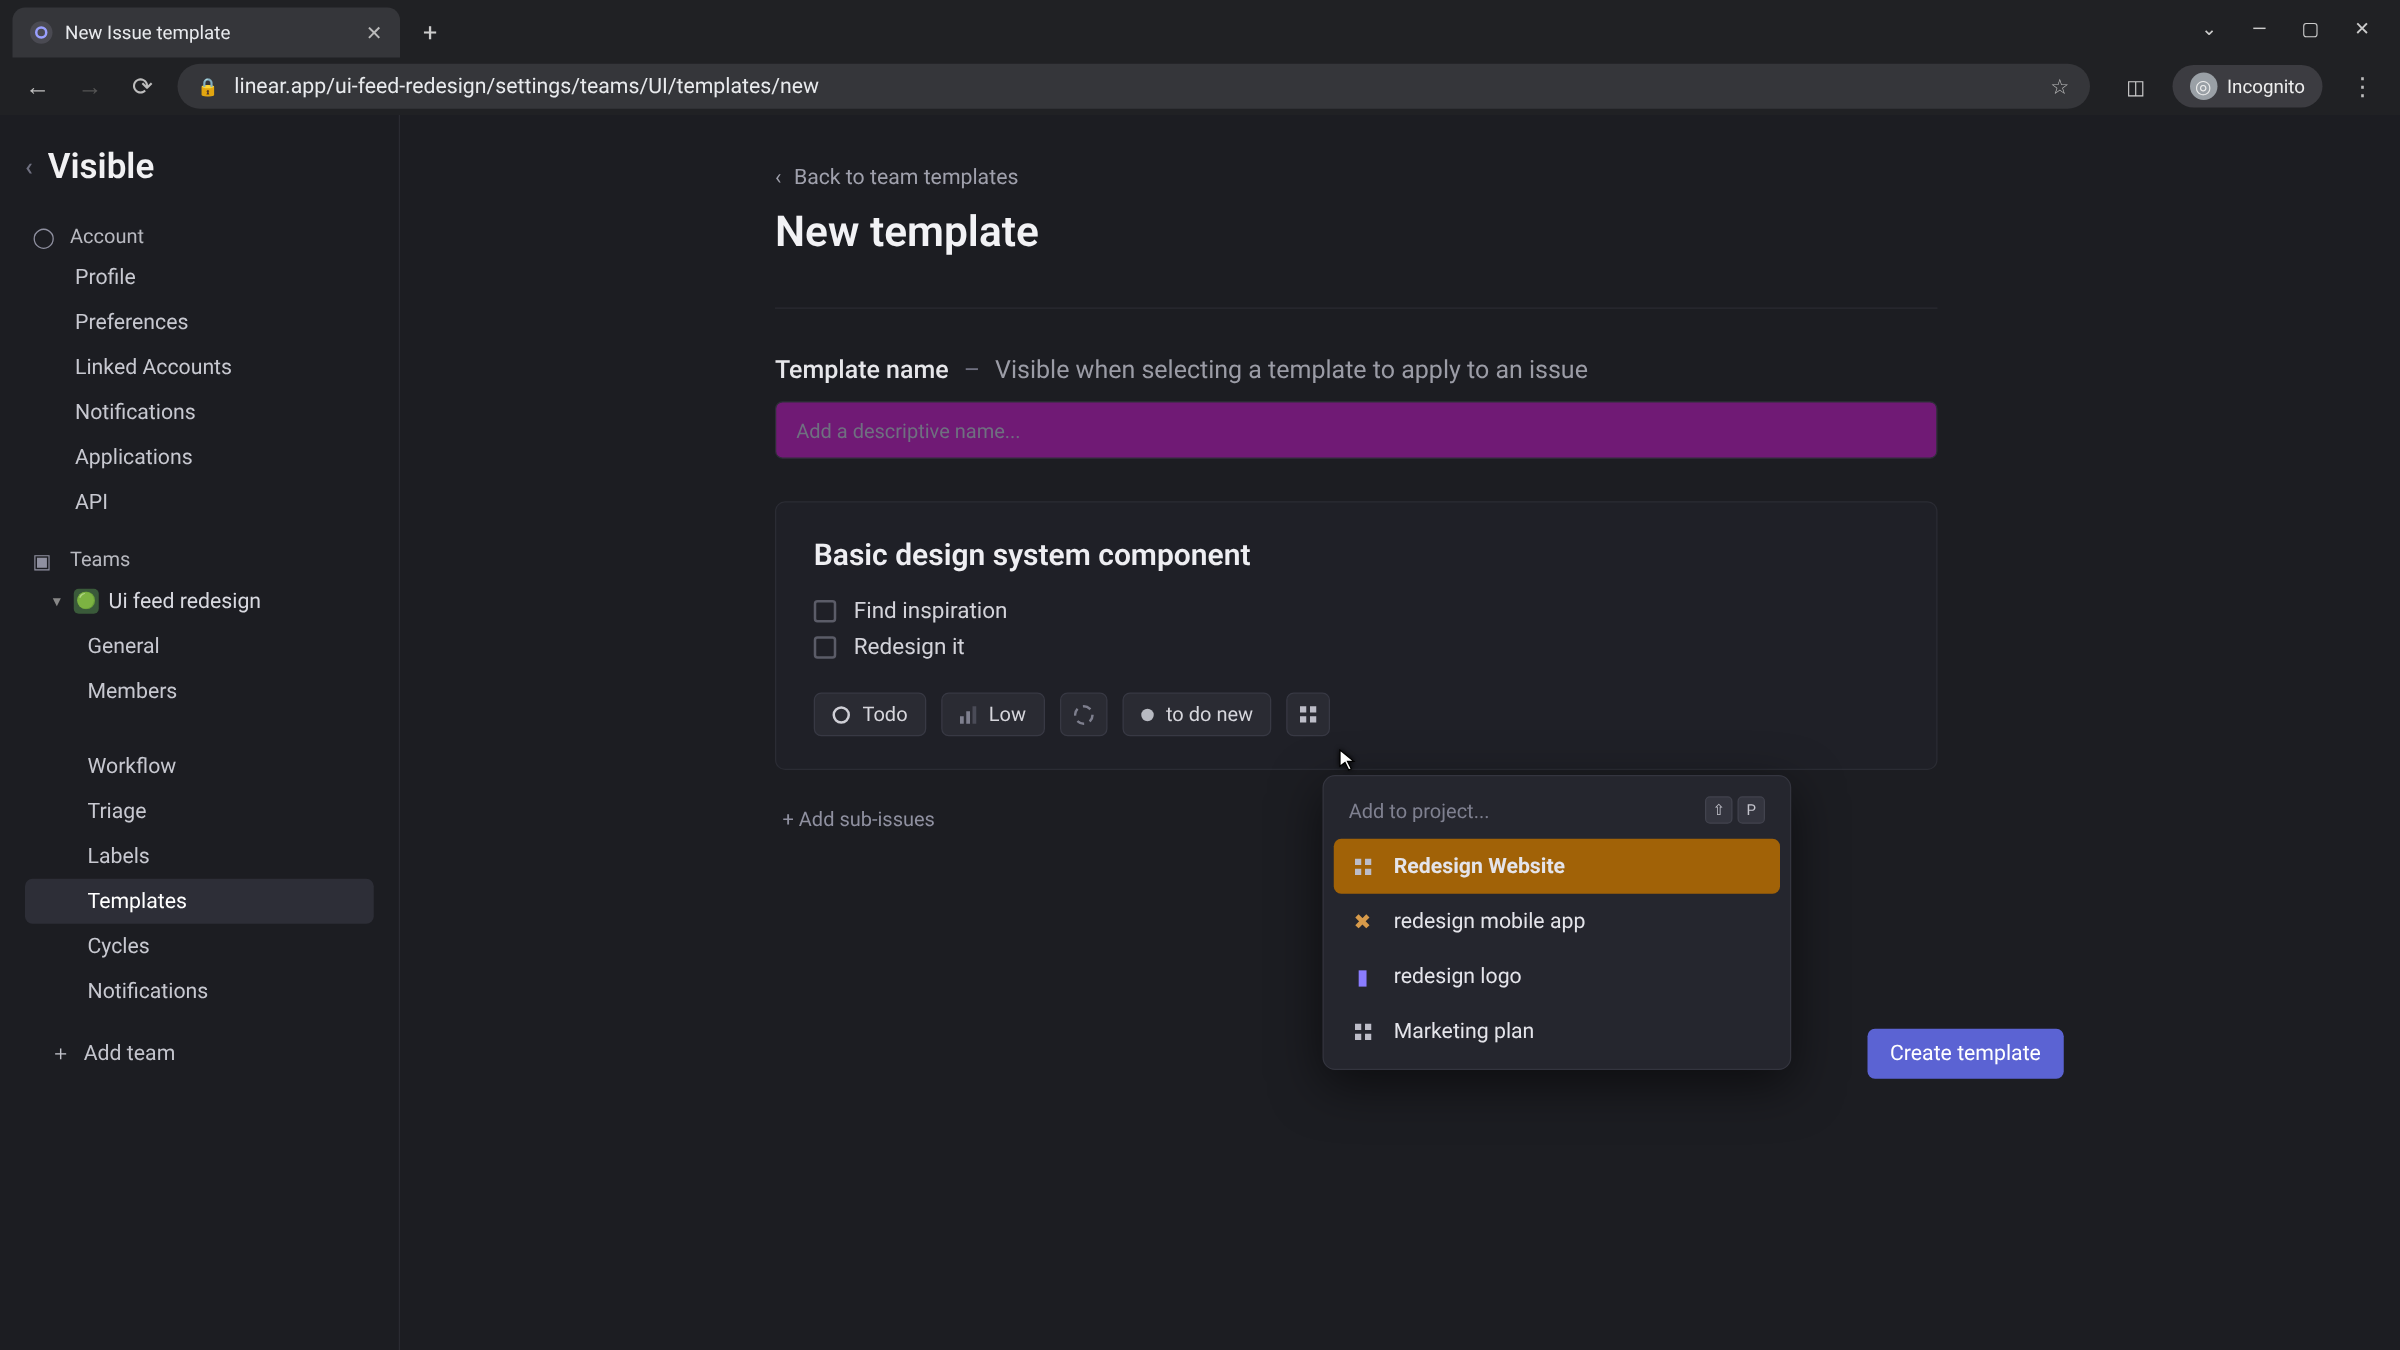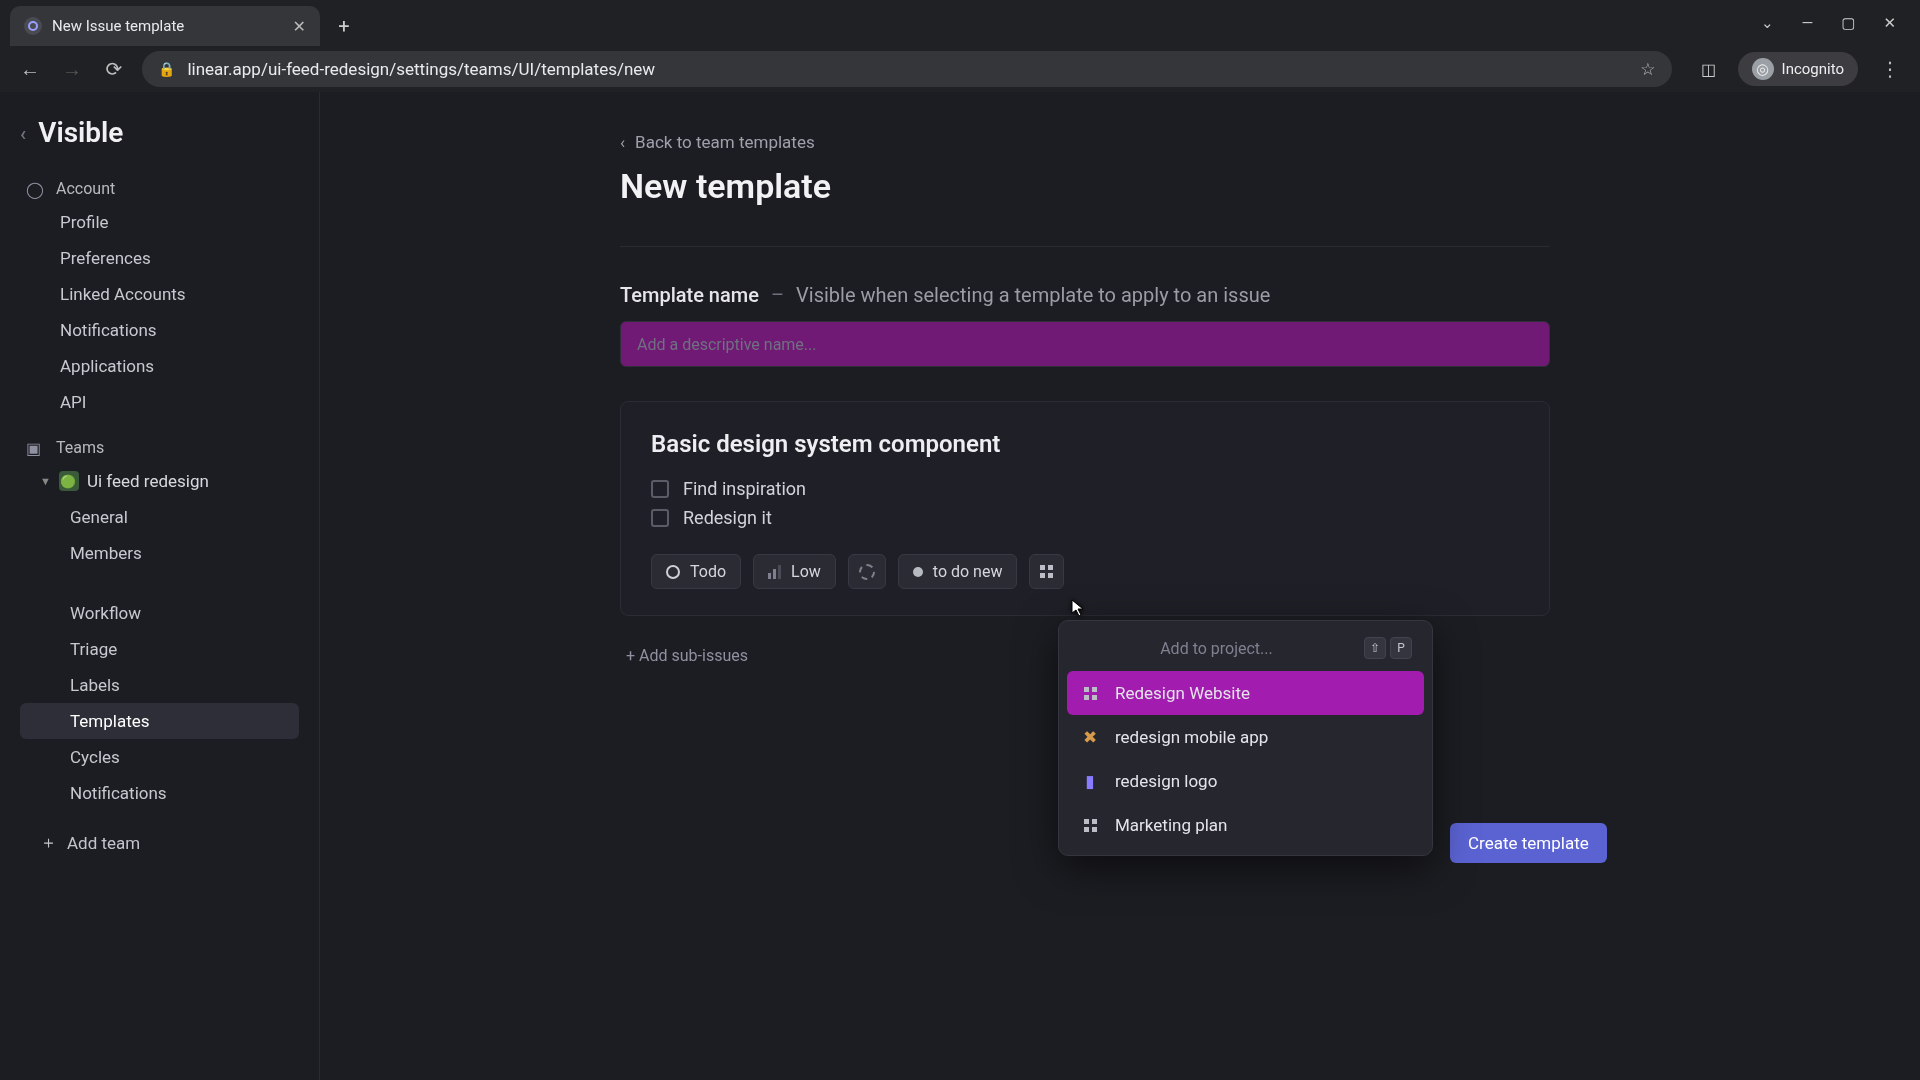--- a/index.html
+++ b/index.html
@@ -66,33 +66,33 @@
   .prio-bars span:nth-child(2){height:10px;background:#7e7f8e;}
   .prio-bars span:nth-child(3){height:14px;background:#4a4b57;}
   .assignee-circ{width:16px;height:16px;border:2px dashed #7e7f8e;border-radius:50%;}
   .proj-grid{display:grid;grid-template-columns:repeat(2,5px);grid-template-rows:repeat(2,5px);gap:3px;}
   .proj-grid span{background:#bdbdc8;}
   .sub-issues{margin-top:30px;color:#8f90a0;font-size:16px;margin-left:6px;}
 
   
   .pop{position:absolute;width:375px;background:#25262e;border:1px solid #34353f;border-radius:10px;box-shadow:0 12px 40px rgba(0,0,0,0.55);left:1058px; top:620px; padding:8px;}
   .pop-search{display:flex;align-items:center;padding:8px 12px 12px;gap:10px;}
-  .pop-search input{flex:1;background:transparent;border:0;outline:0;color:#d8d8de;font-size:16px;text-align:center;}
+  .pop-search input{flex:1;background:transparent;border:0;outline:0;color:#d8d8de;font-size:16px;}
   .pop-search input::placeholder{color:#7f8090;}
   .kbd-wrap{display:flex;gap:4px;}
   .kbd{background:#34353f;border:1px solid #42434e;border-radius:4px;min-width:22px;height:22px;display:flex;align-items:center;justify-content:center;font-size:12px;color:#c5c5cd;padding:0 5px;}
   .pop-item{display:flex;align-items:center;gap:16px;padding:12px 14px;border-radius:6px;font-size:17px;color:#e4e4ea;}
-  .pop-item.hl{background:#a21caf;}
+  .pop-item.hl{background:#a16207;font-weight:bold;}
   .pop-ico{width:18px;height:18px;display:flex;align-items:center;justify-content:center;}
   .pop-ico.purple{color:#8a7cff;}
   .pop-ico.orange{color:#d79a4a;}
   .pop-ico .proj-grid span{background:currentColor;}
 
   
-  .create-btn{position:absolute;left:1450px;top:823px;background:#5b63d3;color:#fff;border-radius:6px;padding:10px 18px;font-size:17px;}
+  .create-btn{position:absolute;left:1494px;top:823px;background:#5b63d3;color:#fff;border-radius:6px;padding:10px 18px;font-size:17px;}
 
   .cursor{position:absolute;left:1071px;top:599px;width:14px;height:18px;pointer-events:none;}
   .cursor svg{filter:drop-shadow(0 0 2px #000);}
 </style>
 </head>
 <body>
 
 <div class="browser-chrome">
   <div class="tab-strip">
     <div class="tab">

